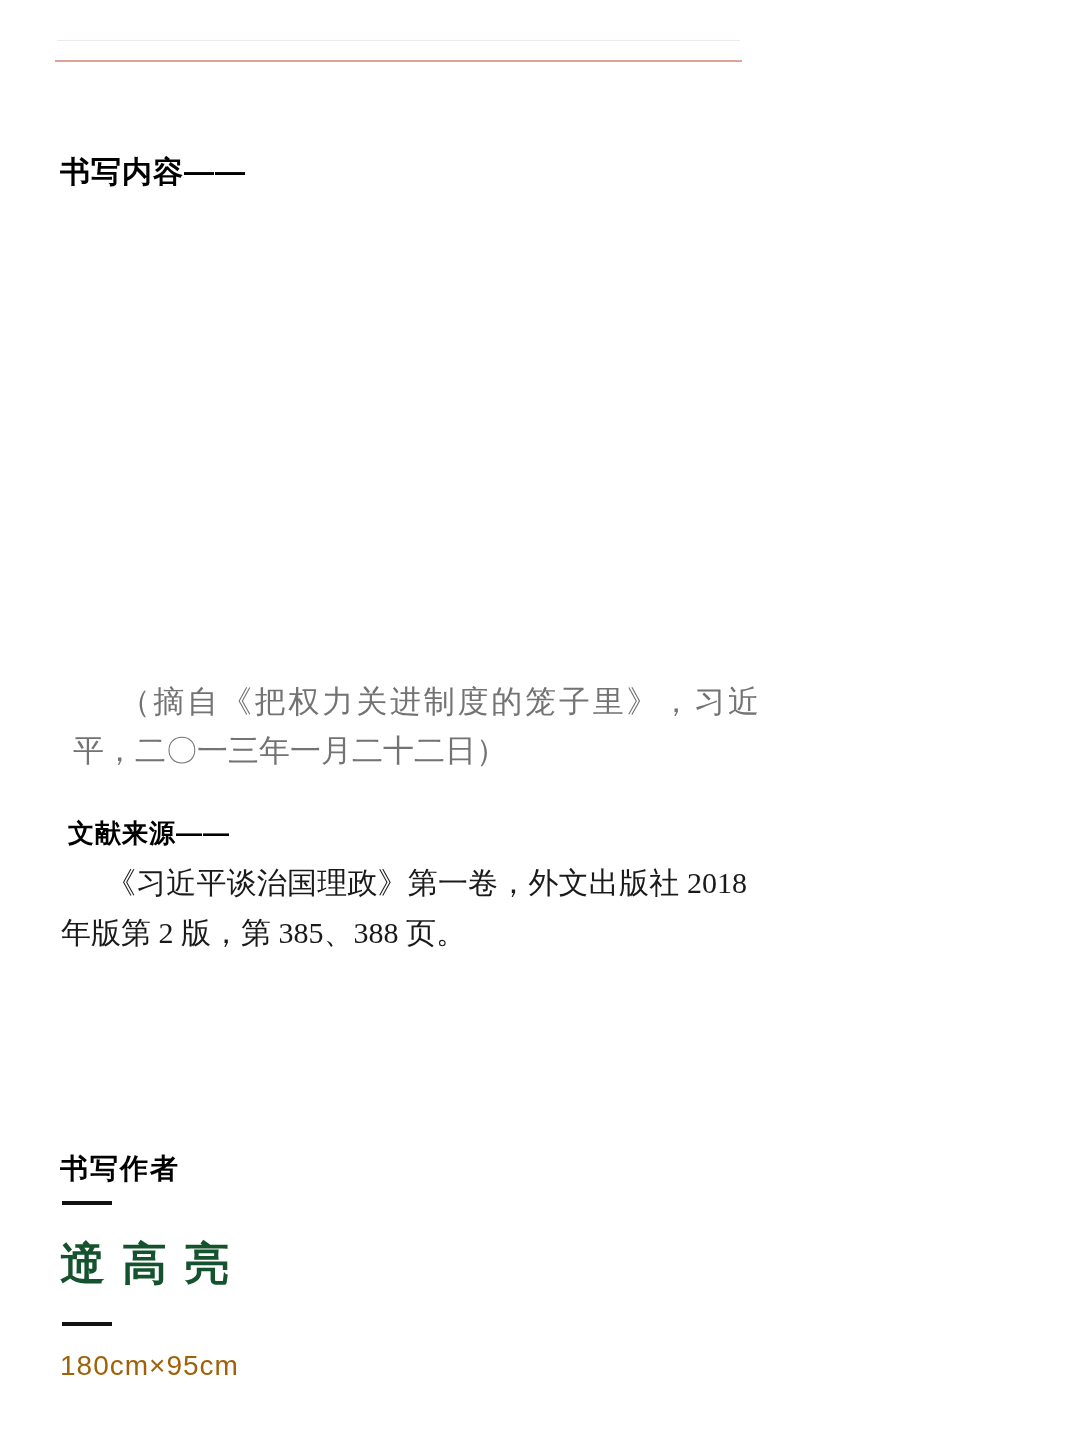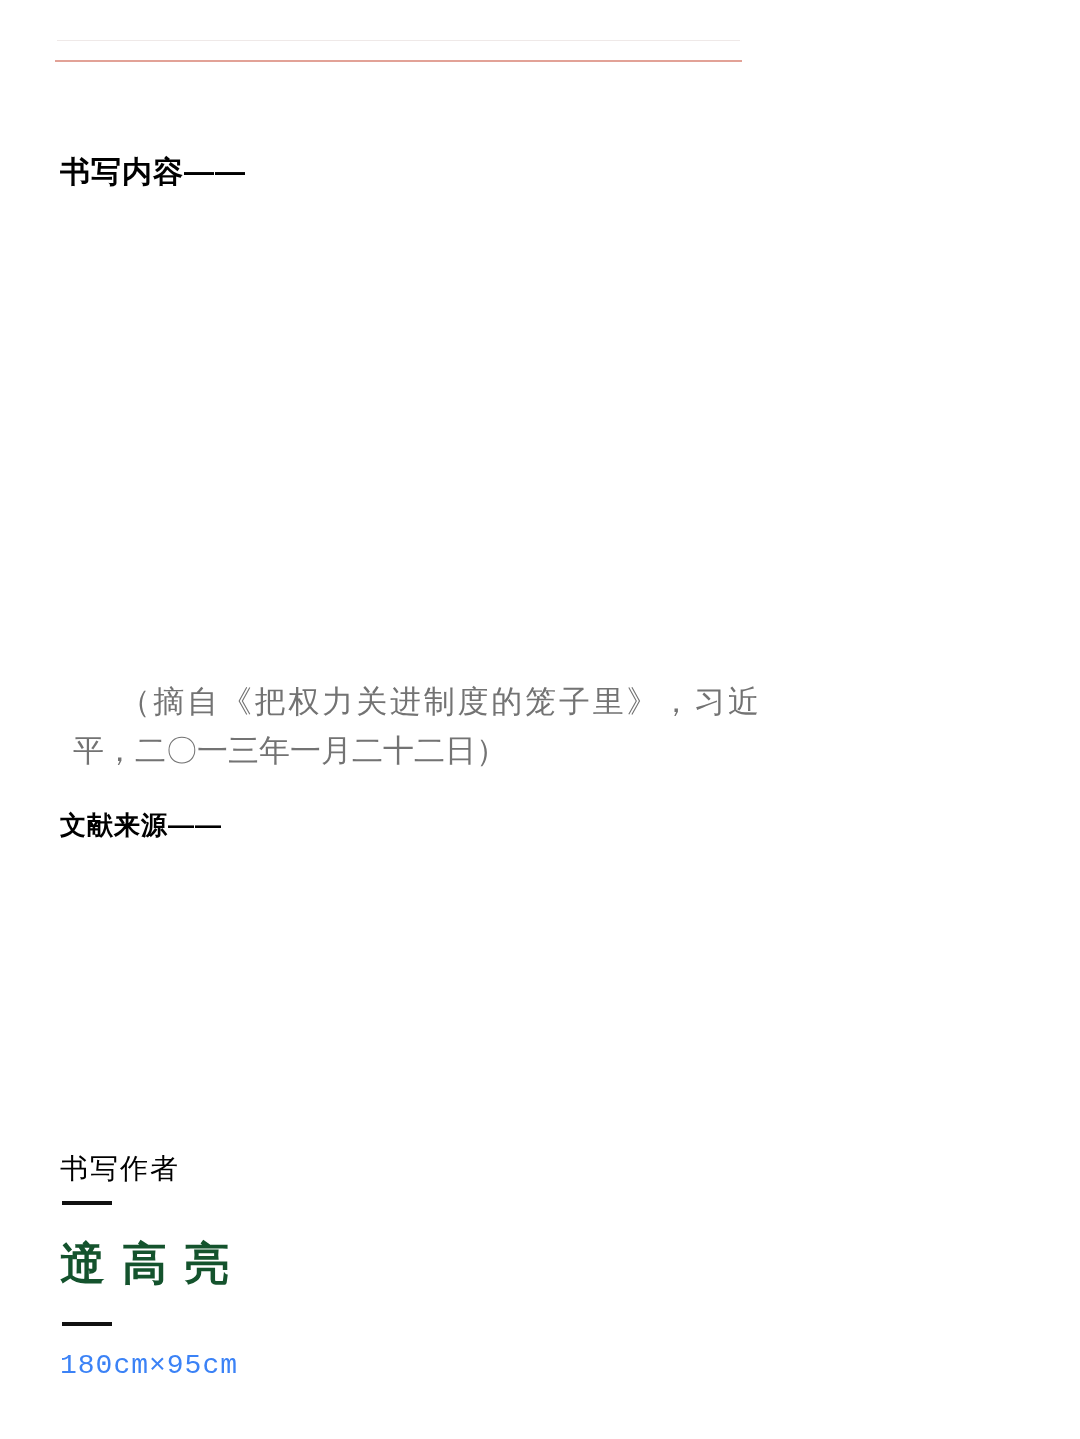--- a/index.html
+++ b/index.html
@@ -44,36 +44,36 @@
     font-size: 30px;
     font-weight: 700;
     color: #000000;
     letter-spacing: 1px;
     white-space: nowrap;
   }
   .source-heading {
     position: absolute;
     left: 60px;
     top: 808px;
-    margin: 0;
+    margin: 8px;
     font-family: "Liberation Sans", sans-serif;
     font-size: 26px;
     font-weight: 700;
     color: #000000;
     letter-spacing: 1px;
     white-space: nowrap;
   }
   .author-heading {
     position: absolute;
     left: 60px;
     top: 1150px;
     margin: 0;
     font-family: "Liberation Sans", sans-serif;
     font-size: 28px;
-    font-weight: 400;
+    font-weight: 700;
     color: #000000;
     letter-spacing: 2px;
     white-space: nowrap;
     text-align: center;
   }
   
   .body-text {
     position: absolute;
     left: 61px;
     top: 207px;
@@ -137,43 +137,44 @@
     font-weight: 700;
     color: #14532d;
     letter-spacing: 0.38em;
     white-space: nowrap;
   }
   .dimensions {
     position: absolute;
     left: 60px;
     top: 1350px;
     margin: 0;
-    font-family: Liberation Mono, monospace;
+    font-family: Liberation Sans, sans-serif;
     font-size: 28px;
     font-weight: 400;
-    color: #3b82f6;
+    color: #a16207;
     letter-spacing: 1px;
     white-space: nowrap;
   }
 </style>
 </head>
 <body>
 
 <div class="page">
 
   <div class="faint-line"></div>
   <div class="pink-line"></div>
 
   <h2 class="content-heading">书写内容——</h2>
 
 
   <p class="citation-text">（摘自《把权力关进制度的笼子里》，习近平，二〇一三年一月二十二日）</p>
 
   <h3 class="source-heading">文献来源——</h3>
 
+  <p class="source-text">《习近平谈治国理政》第一卷，外文出版社 2018 年版第 2 版，第 385、388 页。</p>
 
   <h3 class="author-heading">书写作者</h3>
 
   <div class="rule rule-top"></div>
 
   <div class="author-name">遆高亮</div>
 
   <div class="rule rule-bottom"></div>
 
   <div class="dimensions">180cm×95cm</div>

